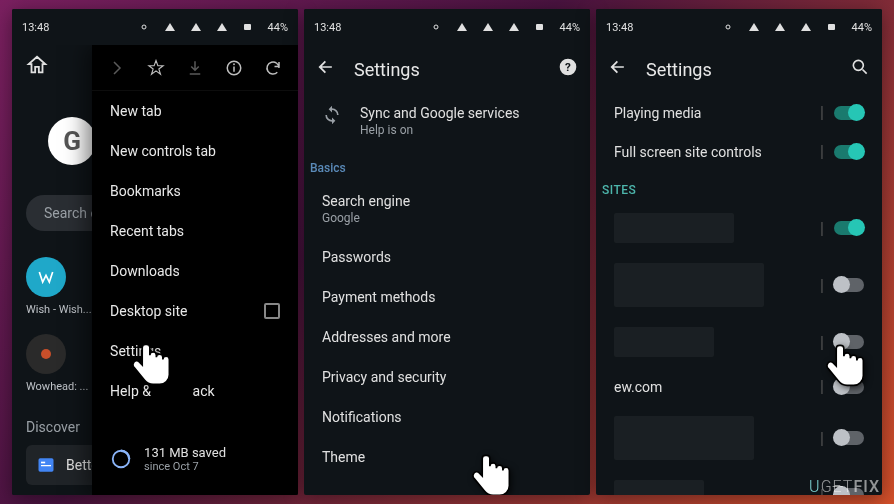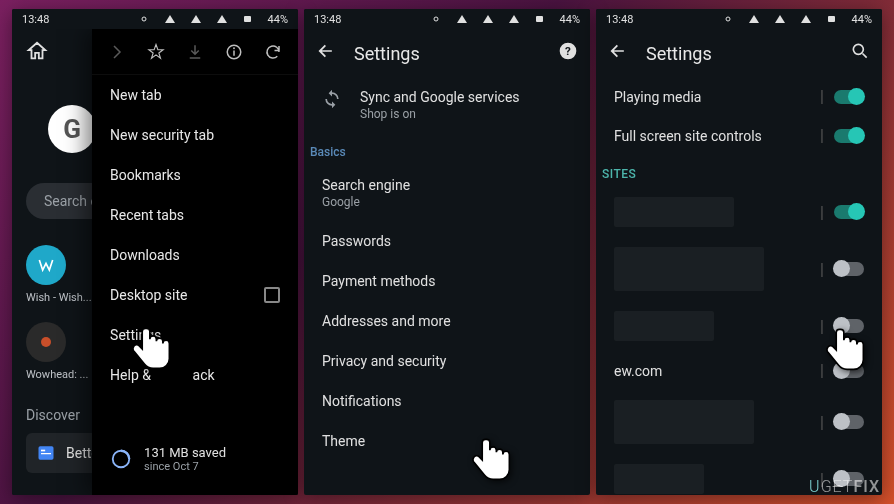--- a/index.html
+++ b/index.html
@@ -1,20 +1,20 @@
 <!DOCTYPE html>
 <html><head>
 <meta charset="utf-8">
 <style>
 *{box-sizing:border-box;margin:0;padding:0;font-family:Roboto,Arial,sans-serif}
 body{background:#6b1e5e;width:894px;height:504px;overflow:hidden;position:relative}
 .bg{position:absolute;inset:0;background:linear-gradient(135deg,#7b2060 0%,#4a1340 40%,#d4502a 100%)}
 .phones{position:relative;display:flex;gap:6px;padding:9px 12px;height:100%}
 .phone{flex:1;background:#0f1418;border-radius:2px;display:flex;flex-direction:column;overflow:hidden;position:relative;box-shadow:0 4px 20px rgba(0,0,0,.4)}
-.statusbar{height:20px;display:flex;justify-content:space-between;padding:8px 10px;color:#e0e0e0;font-size:11px;background:#0f1418}
+.statusbar{height:36px;display:flex;justify-content:space-between;padding:8px 10px;color:#e0e0e0;font-size:11px;background:#0f1418}
 .sb-left{display:flex;align-items:center;gap:4px}
 .sb-right{display:flex;align-items:center;gap:14px}
 .sb-right svg{width:12px;height:12px;fill:#e0e0e0}
 .header{height:48px;display:flex;align-items:center;padding:0 12px;gap:18px;color:#e8e8e8}
 .header .title{font-size:18px;font-weight:400;flex:1}
 .header svg{width:20px;height:20px;fill:#e0e0e0}
 .content{flex:1;overflow:hidden;position:relative}
 
 
 .p1-under{position:absolute;inset:0;background:#0f1418;display:flex;flex-direction:column}
@@ -169,21 +169,21 @@
         <span class="mi">
               <svg viewBox="0 0 24 24">
                 <path d="M20 12a8 8 0 10-2.3 5.6M20 4v6h-6" fill="none" stroke="#e0e0e0" stroke-width="2"></path>
               </svg>
             </span>
       </div>
       <div class="menu-item">
             <span>New tab</span>
           </div>
       <div class="menu-item">
-            <span>New security tab</span>
+            <span>New controls tab</span>
           </div>
       <div class="menu-item">
             <span>Bookmarks</span>
           </div>
       <div class="menu-item">
             <span>Recent tabs</span>
           </div>
       <div class="menu-item">
             <span>Downloads</span>
           </div>
@@ -251,21 +251,21 @@
             <text x="12" y="17" text-anchor="middle" font-size="14" fill="#0f1418" font-weight="bold">?</text>
           </svg></span>
   </div>
   <div class="content">
     <div class="row">
       <svg class="lead" viewBox="0 0 24 24">
             <path d="M12 4V1L8 5l4 4V6a6 6 0 016 6h2a8 8 0 00-8-8zm0 14a6 6 0 01-6-6H4a8 8 0 008 8v3l4-4-4-4v3z"></path>
           </svg>
       <div class="tx">
             <div class="main">Sync and Google services</div>
-            <div class="sub">Shop is on</div>
+            <div class="sub">Help is on</div>
           </div>
     </div>
     <div class="section-label">Basics</div>
     <div class="row">
           <div class="tx">
             <div class="main">Search engine</div>
             <div class="sub">Google</div>
           </div>
         </div>
     <div class="row">

